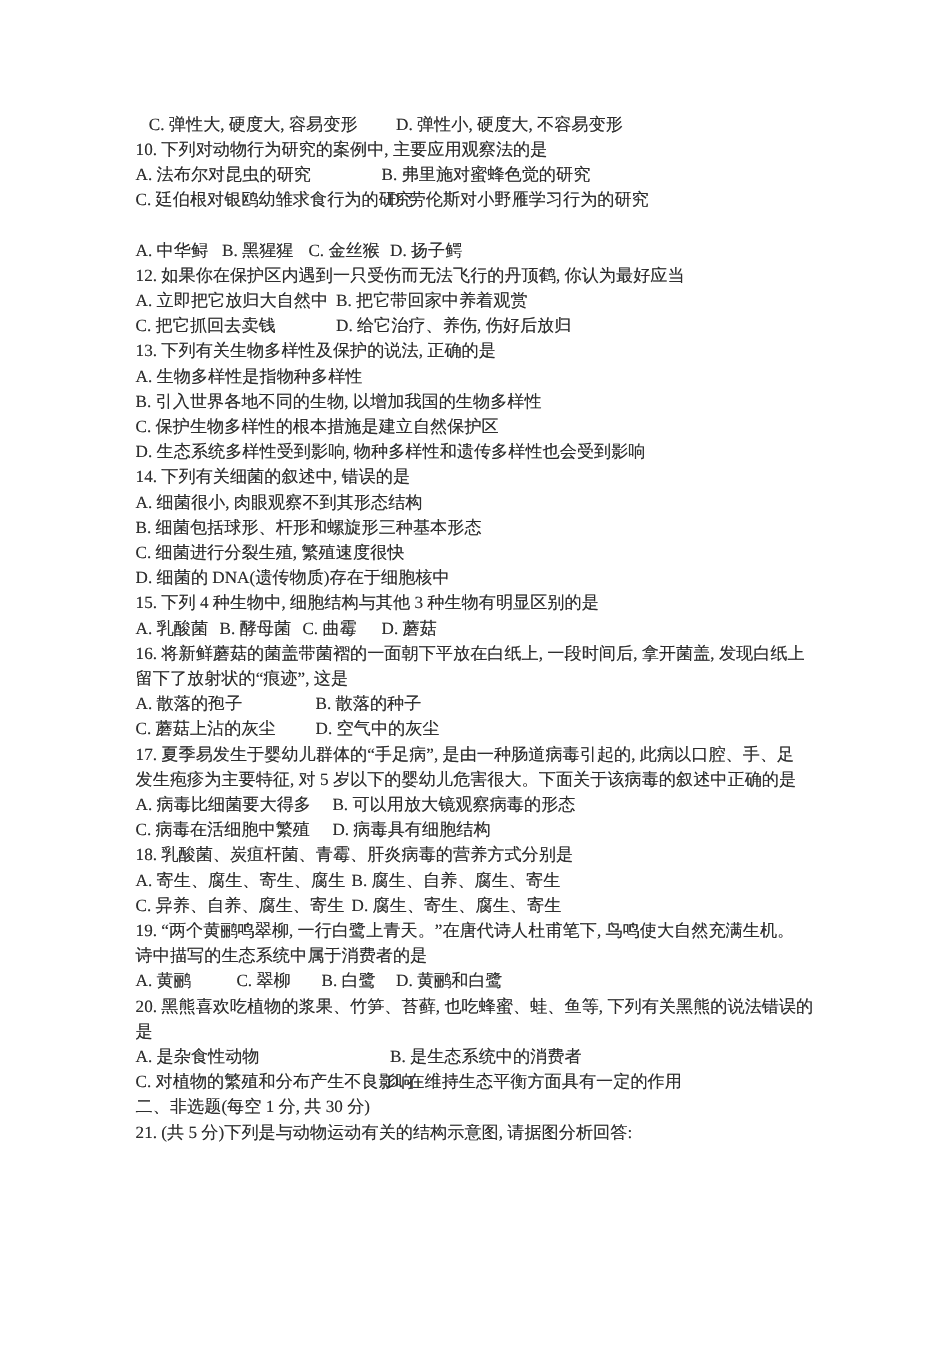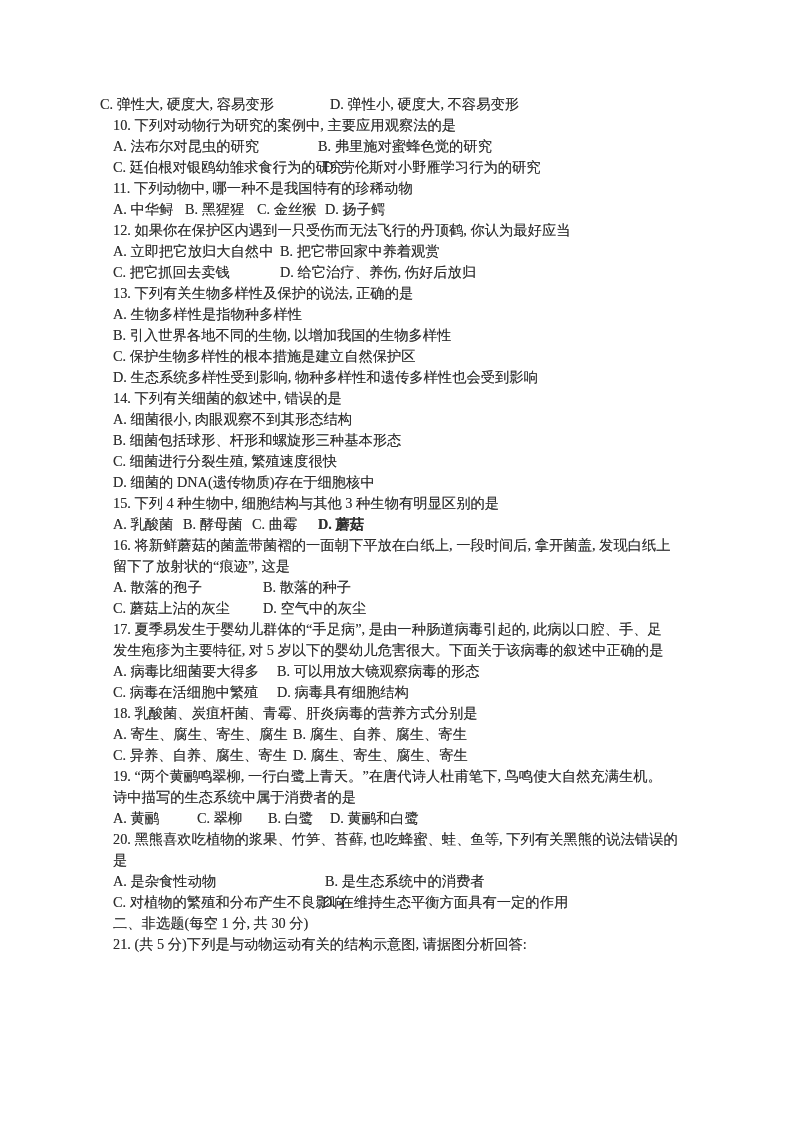--- a/index.html
+++ b/index.html
@@ -29,41 +29,40 @@
   }
   .seg {
     position: absolute;
     top: 0;
   }
 </style>
 </head>
 <body>
 
 <div class="page" style="background: rgb(255, 255, 255); color: rgb(46, 46, 46);">
-    <div class="line" style="top: 94px;"><span class="seg" style="left: 100px;">C. 弹性大, 硬度大, 容易变形</span><span class="seg" style="left: 330px;">D. 弹性小, 硬度大, 不容易变形</span></div>
+    <div class="line" style="top: 94px;"><span class="seg" style="left: 124px;">C. 弹性大, 硬度大, 容易变形</span><span class="seg" style="left: 330px;">D. 弹性小, 硬度大, 不容易变形</span></div>
     <div class="line" style="top: 115px;"><span class="seg" style="left: 113px;">10. 下列对动物行为研究的案例中, 主要应用观察法的是</span></div>
     <div class="line" style="top: 136px;"><span class="seg" style="left: 113px;">A. 法布尔对昆虫的研究</span><span class="seg" style="left: 318px;">B. 弗里施对蜜蜂色觉的研究</span></div>
     <div class="line" style="top: 157px;"><span class="seg" style="left: 113px;">C. 廷伯根对银鸥幼雏求食行为的研究</span><span class="seg" style="left: 323px;">D. 劳伦斯对小野雁学习行为的研究</span></div>
-    <div class="line" style="top: 178px;"><span class="seg" style="left: 113px;">11. 下列动物中, 哪一种不是我国特有的珍稀动物</span></div>
     <div class="line" style="top: 199px;"><span class="seg" style="left: 113px;">A. 中华鲟</span><span class="seg" style="left: 185px;">B. 黑猩猩</span><span class="seg" style="left: 257px;">C. 金丝猴</span><span class="seg" style="left: 325px;">D. 扬子鳄</span></div>
     <div class="line" style="top: 220px;"><span class="seg" style="left: 113px;">12. 如果你在保护区内遇到一只受伤而无法飞行的丹顶鹤, 你认为最好应当</span></div>
     <div class="line" style="top: 241px;"><span class="seg" style="left: 113px;">A. 立即把它放归大自然中</span><span class="seg" style="left: 280px;">B. 把它带回家中养着观赏</span></div>
     <div class="line" style="top: 262px;"><span class="seg" style="left: 113px;">C. 把它抓回去卖钱</span><span class="seg" style="left: 280px;">D. 给它治疗、养伤, 伤好后放归</span></div>
     <div class="line" style="top: 283px;"><span class="seg" style="left: 113px;">13. 下列有关生物多样性及保护的说法, 正确的是</span></div>
     <div class="line" style="top: 304px;"><span class="seg" style="left: 113px;">A. 生物多样性是指物种多样性</span></div>
     <div class="line" style="top: 325px;"><span class="seg" style="left: 113px;">B. 引入世界各地不同的生物, 以增加我国的生物多样性</span></div>
     <div class="line" style="top: 367px;"><span class="seg" style="left: 113px;">D. 生态系统多样性受到影响, 物种多样性和遗传多样性也会受到影响</span></div>
     <div class="line" style="top: 346px;"><span class="seg" style="left: 113px;">C. 保护生物多样性的根本措施是建立自然保护区</span></div>
     <div class="line" style="top: 388px;"><span class="seg" style="left: 113px;">14. 下列有关细菌的叙述中, 错误的是</span></div>
     <div class="line" style="top: 409px;"><span class="seg" style="left: 113px;">A. 细菌很小, 肉眼观察不到其形态结构</span></div>
     <div class="line" style="top: 430px;"><span class="seg" style="left: 113px;">B. 细菌包括球形、杆形和螺旋形三种基本形态</span></div>
     <div class="line" style="top: 451px;"><span class="seg" style="left: 113px;">C. 细菌进行分裂生殖, 繁殖速度很快</span></div>
     <div class="line" style="top: 472px; padding-left: 20px;"><span class="seg" style="left: 113px;">D. 细菌的 DNA(遗传物质)存在于细胞核中</span></div>
     <div class="line" style="top: 493px;"><span class="seg" style="left: 113px;">15. 下列 4 种生物中, 细胞结构与其他 3 种生物有明显区别的是</span></div>
-    <div class="line" style="top: 514px;"><span class="seg" style="left: 113px;">A. 乳酸菌</span><span class="seg" style="left: 183px;">B. 酵母菌</span><span class="seg" style="left: 252px;">C. 曲霉</span><span class="seg" style="left: 318px; font-weight: bold;">D. 蘑菇</span></div>
+    <div class="line" style="top: 514px;"><span class="seg" style="left: 113px;">A. 乳酸菌</span><span class="seg" style="left: 183px;">B. 酵母菌</span><span class="seg" style="left: 252px;">C. 曲霉</span><span class="seg" style="left: 318px;">D. 蘑菇</span></div>
     <div class="line" style="top: 535px;"><span class="seg" style="left: 113px;">16. 将新鲜蘑菇的菌盖带菌褶的一面朝下平放在白纸上, 一段时间后, 拿开菌盖, 发现白纸上</span></div>
     <div class="line" style="top: 556px;"><span class="seg" style="left: 113px;">留下了放射状的“痕迹”, 这是</span></div>
     <div class="line" style="top: 577px;"><span class="seg" style="left: 113px;">A. 散落的孢子</span><span class="seg" style="left: 263px;">B. 散落的种子</span></div>
     <div class="line" style="top: 598px;"><span class="seg" style="left: 113px;">C. 蘑菇上沾的灰尘</span><span class="seg" style="left: 263px;">D. 空气中的灰尘</span></div>
     <div class="line" style="top: 619px;"><span class="seg" style="left: 113px;">17. 夏季易发生于婴幼儿群体的“手足病”, 是由一种肠道病毒引起的, 此病以口腔、手、足</span></div>
     <div class="line" style="top: 640px;"><span class="seg" style="left: 113px;">发生疱疹为主要特征, 对 5 岁以下的婴幼儿危害很大。下面关于该病毒的叙述中正确的是</span></div>
     <div class="line" style="top: 661px;"><span class="seg" style="left: 113px;">A. 病毒比细菌要大得多</span><span class="seg" style="left: 277px;">B. 可以用放大镜观察病毒的形态</span></div>
     <div class="line" style="top: 682px;"><span class="seg" style="left: 113px;">C. 病毒在活细胞中繁殖</span><span class="seg" style="left: 277px;">D. 病毒具有细胞结构</span></div>
     <div class="line" style="top: 703px;"><span class="seg" style="left: 113px;">18. 乳酸菌、炭疽杆菌、青霉、肝炎病毒的营养方式分别是</span></div>
     <div class="line" style="top: 724px;"><span class="seg" style="left: 113px;">A. 寄生、腐生、寄生、腐生</span><span class="seg" style="left: 293px;">B. 腐生、自养、腐生、寄生</span></div>

